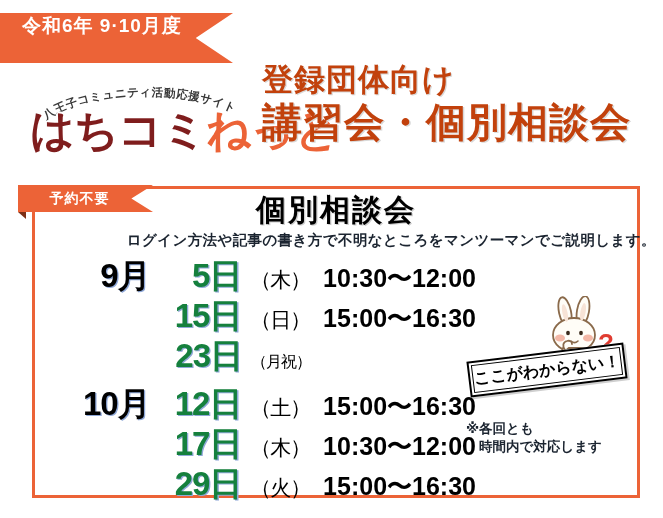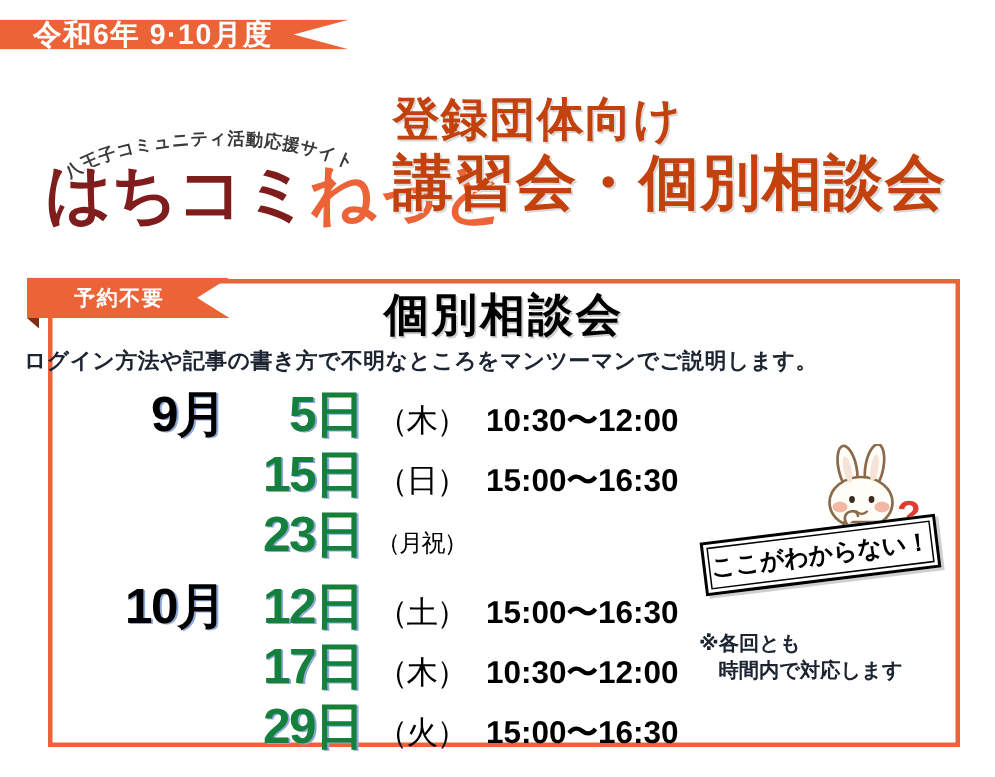--- a/index.html
+++ b/index.html
@@ -8,23 +8,23 @@
     background:#ffffff;
     font-family:"Liberation Sans","DejaVu Sans",sans-serif;
     position:relative;
     overflow:hidden;
     -webkit-font-smoothing:antialiased;
   }
 
   
   .period-ribbon{
     position:absolute;left:0;top:13px;
-    width:233px;height:20px;
+    width:233px;height:50px;
     background:var(--orange,#EC6337);
-    display:flex;align-items:center;
+    display:flex;
     box-sizing:border-box;
     padding-left:22px;
     clip-path:polygon(0 0, 100% 0, 100% 0, 84% 50%, 100% 100%, 100% 100%, 0 100%);
     z-index:3;
   }
   .period-ribbon span{
     color:#ffffff;font-weight:bold;font-size:19px;
     letter-spacing:1px;white-space:nowrap;
   }
 
@@ -112,22 +112,22 @@
   .panel-title{
     position:absolute;left:0;top:190px;width:608px;
     left:32px;
     text-align:center;
     font-size:30px;font-weight:bold;color:#000;
     letter-spacing:2px;
     text-shadow:1.2px 1.2px 0 #cfcfcf;
     z-index:2;
   }
   .panel-desc{
-    position:absolute;left:16px;top:231px;width:608px;
-    text-align:left;
+    position:absolute;left:48px;top:231px;width:608px;
+    text-align:right;
     font-size:14.5px;font-weight:bold;color:#1b2430;
     letter-spacing:0.4px;
     z-index:2;
   }
 
   
   .schedule{
     position:absolute;left:46px;top:254px;
     width:430px;
     z-index:2;
@@ -150,21 +150,21 @@
     text-shadow:1.3px 1.3px 0 #8fa8d8;
     letter-spacing:-1px;
   }
   .col-dow{
     width:78px;text-align:center;
     font-size:21px;font-weight:500;color:#000;
     letter-spacing:-1px;
   }
   .col-dow.small{font-size:16px;}
   .col-time{
-    font-size:21px;font-weight:bold;color:#000;
+    font-size:25px;font-weight:bold;color:#000;
     letter-spacing:0px;
     padding-left:4px;
   }
 
   
   .note{
     position:absolute;left:466px;top:420px;
     font-size:13.5px;font-weight:bold;color:#1b2430;
     line-height:1.35;
     z-index:2;

